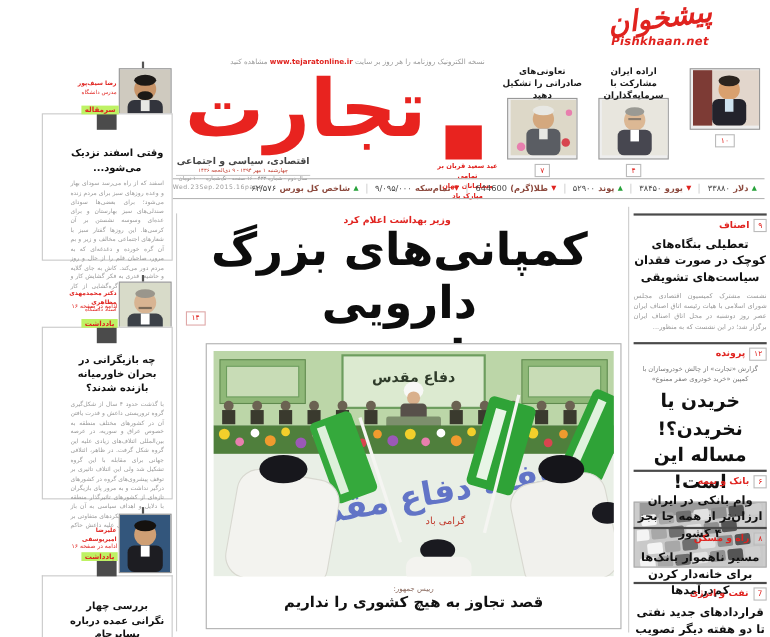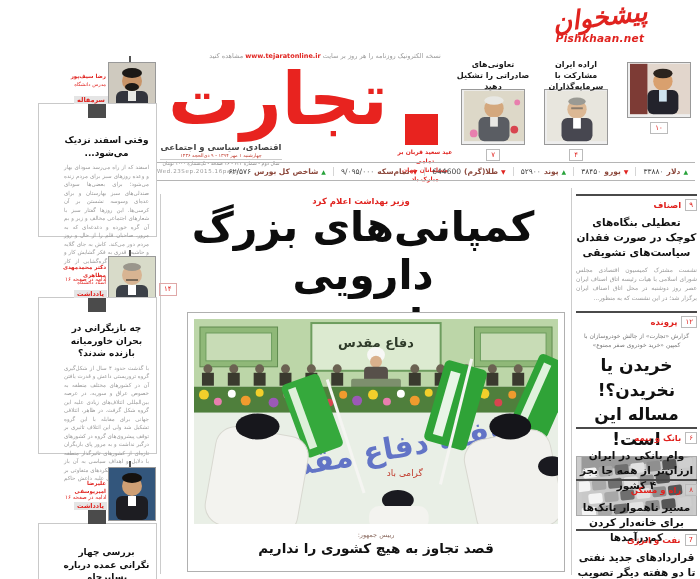--- a/index.html
+++ b/index.html
@@ -37,21 +37,21 @@
   .tk{display:flex;align-items:center;gap:3px;padding:0 7px;border-left:1px solid #d5d5d5;font-size:7.5px;white-space:nowrap;}
   .tk:last-child{border-left:none;}
   .tk-arrow{font-size:6px;line-height:1;}
   .tk-arrow.up{color:#27a23a;}
   .tk-arrow.down{color:#e0231f;}
   .tk-label{color:#8d4a3e;font-weight:bold;}
   .tk-value{color:#444;}
   
   .lead-kicker{left:160px;top:196px;width:402px;text-align:center;font-size:8.5px;font-weight:bold;color:#e0231f;}
   .lead-h{left:162px;top:203px;width:402px;text-align:center;font-size:41px;font-weight:bold;line-height:1.18;color:#0d0d0d;}
-  .lead-pagebox{left:159px;top:283px;border:1px solid #dfa8a8;color:#e0231f;font-size:7px;padding:0 4px;line-height:11px;}
+  .lead-pagebox{left:169px;top:283px;border:1px solid #dfa8a8;color:#e0231f;font-size:7px;padding:0 4px;line-height:11px;}
   .vline{width:1px;background:#ccc;}
   
   .main-photo-box{left:187px;top:312px;width:378px;height:260px;border:1px solid #b0b0b0;background:#fff;padding:6px;box-sizing:border-box;}
   .mp-caption-kicker{text-align:center;font-size:6.5px;color:#8a6a5f;margin-top:3px;}
   .mp-caption{text-align:center;font-size:13.5px;font-weight:bold;color:#111;margin-top:1px;}
   
   .rsec{left:576px;width:121px;border-top:2px solid #4a4a4a;padding-top:2px;box-sizing:border-box;}
   .rsec-head{display:flex;align-items:center;gap:4px;direction:rtl;margin-top:1px;}
   .rsec-num{border:1px solid #bbb;color:#e0231f;font-size:7px;padding:0 3px;line-height:10px;}
   .rsec-label{color:#e0231f;font-size:8.5px;font-weight:bold;}
@@ -59,21 +59,21 @@
   .rsec-kicker{font-size:6px;color:#777;text-align:center;line-height:1.5;margin-top:3px;}
   .rsec-body{font-size:6px;color:#9a9a9a;text-align:justify;line-height:1.55;margin-top:4px;}
   .rsec-photo{border:1px solid #aaa;margin-top:4px;height:58px;overflow:hidden;background:#ccc;}
   
   .la-box{left:38px;width:119px;border:1px solid #c9c9c9;background:#fff;box-sizing:border-box;padding-left:18px;}
   .la-photo{left:108px;width:48px;height:54px;border:1px solid #999;background:#ddd;box-sizing:border-box;overflow:hidden;}
   .la-tick{left:129px;width:2px;height:7px;background:#555;}
   .la-name{left:58px;width:48px;text-align:right;color:#e0231f;line-height:1.4;}
   .la-author{font-size:5.5px;font-weight:bold;}
   .la-role{font-size:5px;}
-  .la-label{color:#e0231f;font-size:6.5px;font-weight:bold;background:#e5e5e5;padding:0 3px;z-index:3;}
+  .la-label{color:#e0231f;font-size:6.5px;font-weight:bold;background:#bef264;padding:0 3px;z-index:3;}
   .la-square{width:18px;height:16px;background:#4b4b4b;z-index:2;}
   .la-headline{font-size:9px;font-weight:bold;color:#111;text-align:center;line-height:1.4;padding:0 6px;}
   .la-body{font-size:5.5px;color:#9a9a9a;text-align:justify;line-height:1.55;padding:4px 7px 0;}
   .la-cont{font-size:5.5px;color:#e0231f;text-align:left;padding:2px 8px;}
 </style>
 </head>
 <body>
 
 <div style="position:absolute;inset:0;">
 

